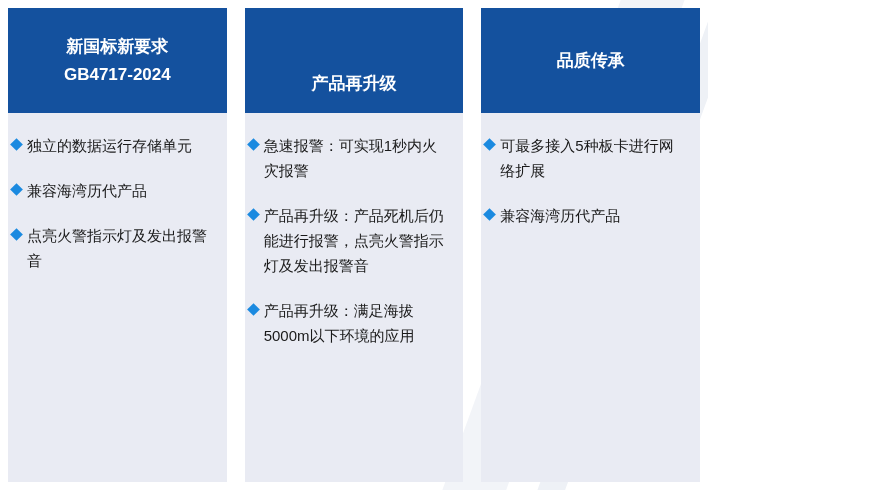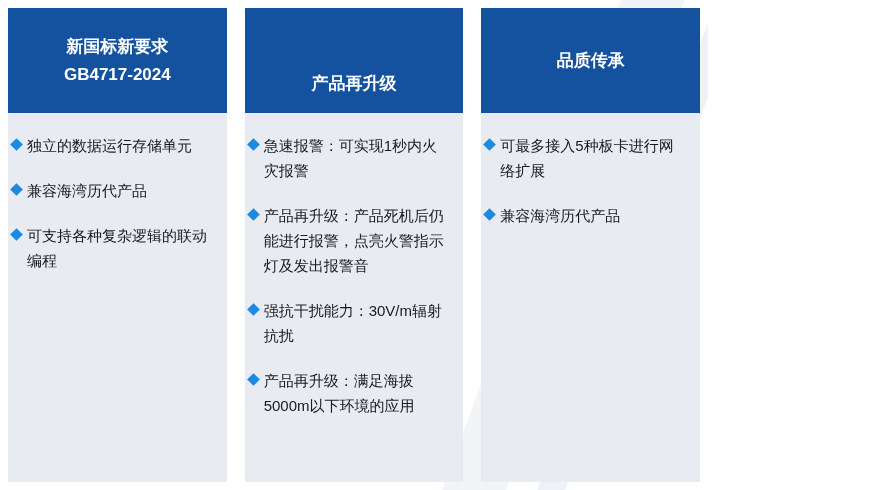--- a/index.html
+++ b/index.html
@@ -129,41 +129,37 @@
       <div class="bullet-row">
         <span class="diamond"></span>
         <span class="bullet-text">独立的数据运行存储单元</span>
       </div>
       <div class="bullet-row">
         <span class="diamond"></span>
         <span class="bullet-text">兼容海湾历代产品</span>
       </div>
       <div class="bullet-row">
         <span class="diamond"></span>
-        <span class="bullet-text">可支持各种复杂逻辑的联动编程</span>
+        <span class="bullet-text">点亮火警指示灯及发出报警音</span>
       </div>
     </div>
   </div>
 
   <div class="column col2">
     <div class="col-head">
       <div class="t1">产品再升级</div>
     </div>
     <div class="col-body">
       <div class="bullet-row">
         <span class="diamond"></span>
         <span class="bullet-text">急速报警：可实现1秒内火灾报警</span>
       </div>
       <div class="bullet-row">
         <span class="diamond"></span>
         <span class="bullet-text">产品再升级：产品死机后仍能进行报警，点亮火警指示灯及发出报警音</span>
-      </div>
-      <div class="bullet-row">
-        <span class="diamond"></span>
-        <span class="bullet-text">强抗干扰能力：30V/m辐射抗扰</span>
       </div>
       <div class="bullet-row">
         <span class="diamond"></span>
         <span class="bullet-text">产品再升级：满足海拔5000m以下环境的应用</span>
       </div>
     </div>
   </div>
 
   <div class="column col3">
     <div class="col-head">

